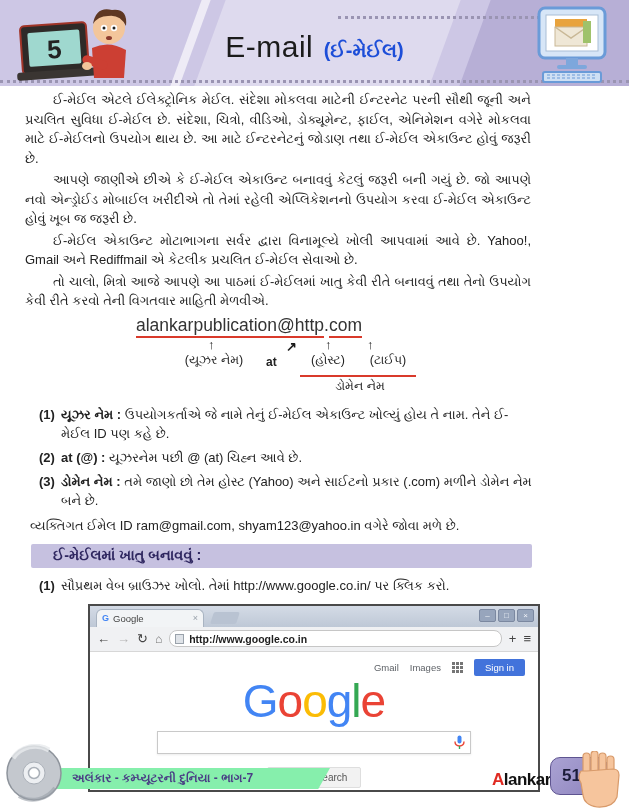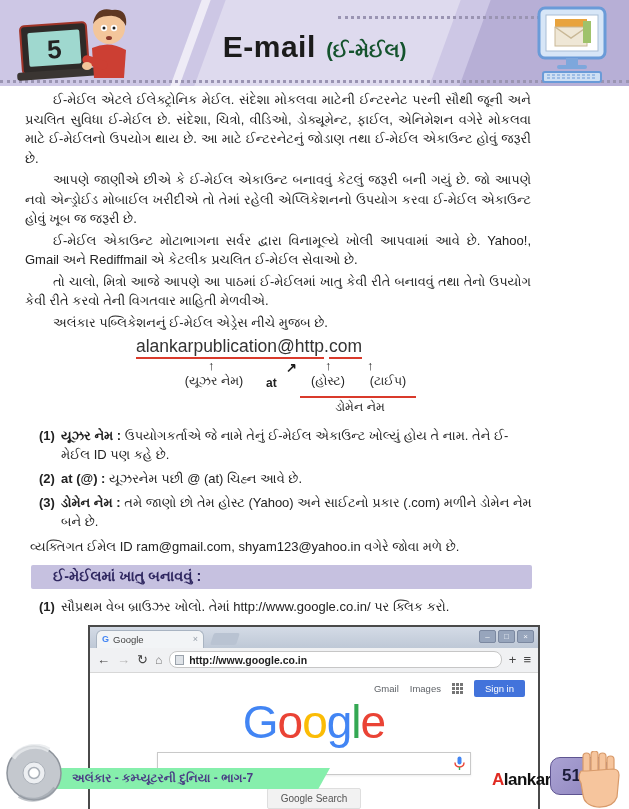--- a/index.html
+++ b/index.html
@@ -10,22 +10,22 @@
   
   .header { position:absolute; top:0; left:0; width:629px; height:86px; background:#dedaee; overflow:hidden; }
   .shape { position:absolute; top:0; height:86px; transform:skewX(-20deg); }
   .shape.s1 { left:-40px; width:250px; background:#cdc7e5; }
   .shape.s2 { left:186px; width:9px;  background:#ffffff; opacity:.65; }
   .shape.s3 { right:118px; width:66px; background:#cdc7e5; }
   .shape.s4 { right:-34px; width:188px; background:#b7afd6; }
   .dots-top { position:absolute; top:16px; left:338px; width:226px; border-top:3px dotted #9a94b2; }
   .dots-main { position:absolute; top:80px; left:0; width:629px; border-top:3px dotted #9a94b2; z-index:2; }
   .title-wrap { position:absolute; top:30px; left:0; width:629px; text-align:center; z-index:3; }
-  .title-en { font-size:30px; font-weight:bold; color:#1b1b1b; letter-spacing:.5px; }
-  .title-gu { font-size:20px; font-weight:bold; color:#14532d; margin-left:6px; }
+  .title-en { font-size:30px; font-weight:normal; color:#1b1b1b; letter-spacing:.5px; }
+  .title-gu { font-size:20px; font-weight:bold; color:#1d4ed8; margin-left:6px; }
   .kid { position:absolute; top:2px; left:8px; z-index:4; }
   .monitor { position:absolute; top:6px; right:16px; z-index:4; }
 
   
   .page-body { position:absolute; top:88px; left:0; width:556px; }
   .para { font-size:13px; line-height:19.5px; color:#222; text-indent:28px; margin:2px 25px 2px 25px; text-align:justify; }
   .sec-bar { margin:9px 24px 8px 31px; background:#c6c1e0; border-radius:2px; padding:3px 10px 4px 22px; font-size:14.5px; font-weight:bold; color:#2f2760; }
   .intro-line { font-size:13px; line-height:19px; color:#222; margin:2px 25px; text-indent:28px; }
 
   
@@ -137,21 +137,20 @@
       <path d="M14 69 H64 M14 72 H64" stroke="#6a9bd8" stroke-width="1" stroke-dasharray="3 2"></path>
     </svg>
   </div>
 
   <div class="page-body">
     <p class="para">ઈ-મેઈલ એટલે ઈલેક્ટ્રોનિક મેઈલ. સંદેશા મોકલવા માટેની ઈન્ટરનેટ પરની સૌથી જૂની અને પ્રચલિત સુવિધા ઈ-મેઈલ છે. સંદેશા, ચિત્રો, વીડિઓ, ડોક્યૂમેન્ટ, ફાઈલ, એનિમેશન વગેરે મોકલવા માટે ઈ-મેઈલનો ઉપયોગ થાય છે. આ માટે ઈન્ટરનેટનું જોડાણ તથા ઈ-મેઈલ એકાઉન્ટ હોવું જરૂરી છે.</p>
     <p class="para">આપણે જાણીએ છીએ કે ઈ-મેઈલ એકાઉન્ટ બનાવવું કેટલું જરૂરી બની ગયું છે. જો આપણે નવો એન્ડ્રોઈડ મોબાઈલ ખરીદીએ તો તેમાં રહેલી એપ્લિકેશનનો ઉપયોગ કરવા ઈ-મેઈલ એકાઉન્ટ હોવું ખૂબ જ જરૂરી છે.</p>
     <p class="para">ઈ-મેઈલ એકાઉન્ટ મોટાભાગના સર્વર દ્વારા વિનામૂલ્યે ખોલી આપવામાં આવે છે. Yahoo!, Gmail અને Rediffmail એ કેટલીક પ્રચલિત ઈ-મેઈલ સેવાઓ છે.</p>
     <p class="para">તો ચાલો, મિત્રો આજે આપણે આ પાઠમાં ઈ-મેઈલમાં ખાતુ કેવી રીતે બનાવવું તથા તેનો ઉપયોગ કેવી રીતે કરવો તેની વિગતવાર માહિતી મેળવીએ.</p>
 
-    <p class="intro-line">અલંકાર પબ્લિકેશનનું ઈ-મેઈલ એડ્રેસ નીચે મુજબ છે.</p>
 
     <div class="diagram">
       <div class="email-line">
         <span class="ul-red">alankarpublication</span><span class="ul-red">@</span><span class="ul-red">http</span><span>.</span><span class="ul-red">com</span>
       </div>
       <span class="arr" style="left:80px;">↑</span>
       <span class="arr" style="left:158px;top:24px;">↗</span>
       <span class="arr" style="left:197px;">↑</span>
       <span class="arr" style="left:239px;">↑</span>
       <span class="dlabel" style="left:36px;width:100px;">(યૂઝર નેમ)</span>

